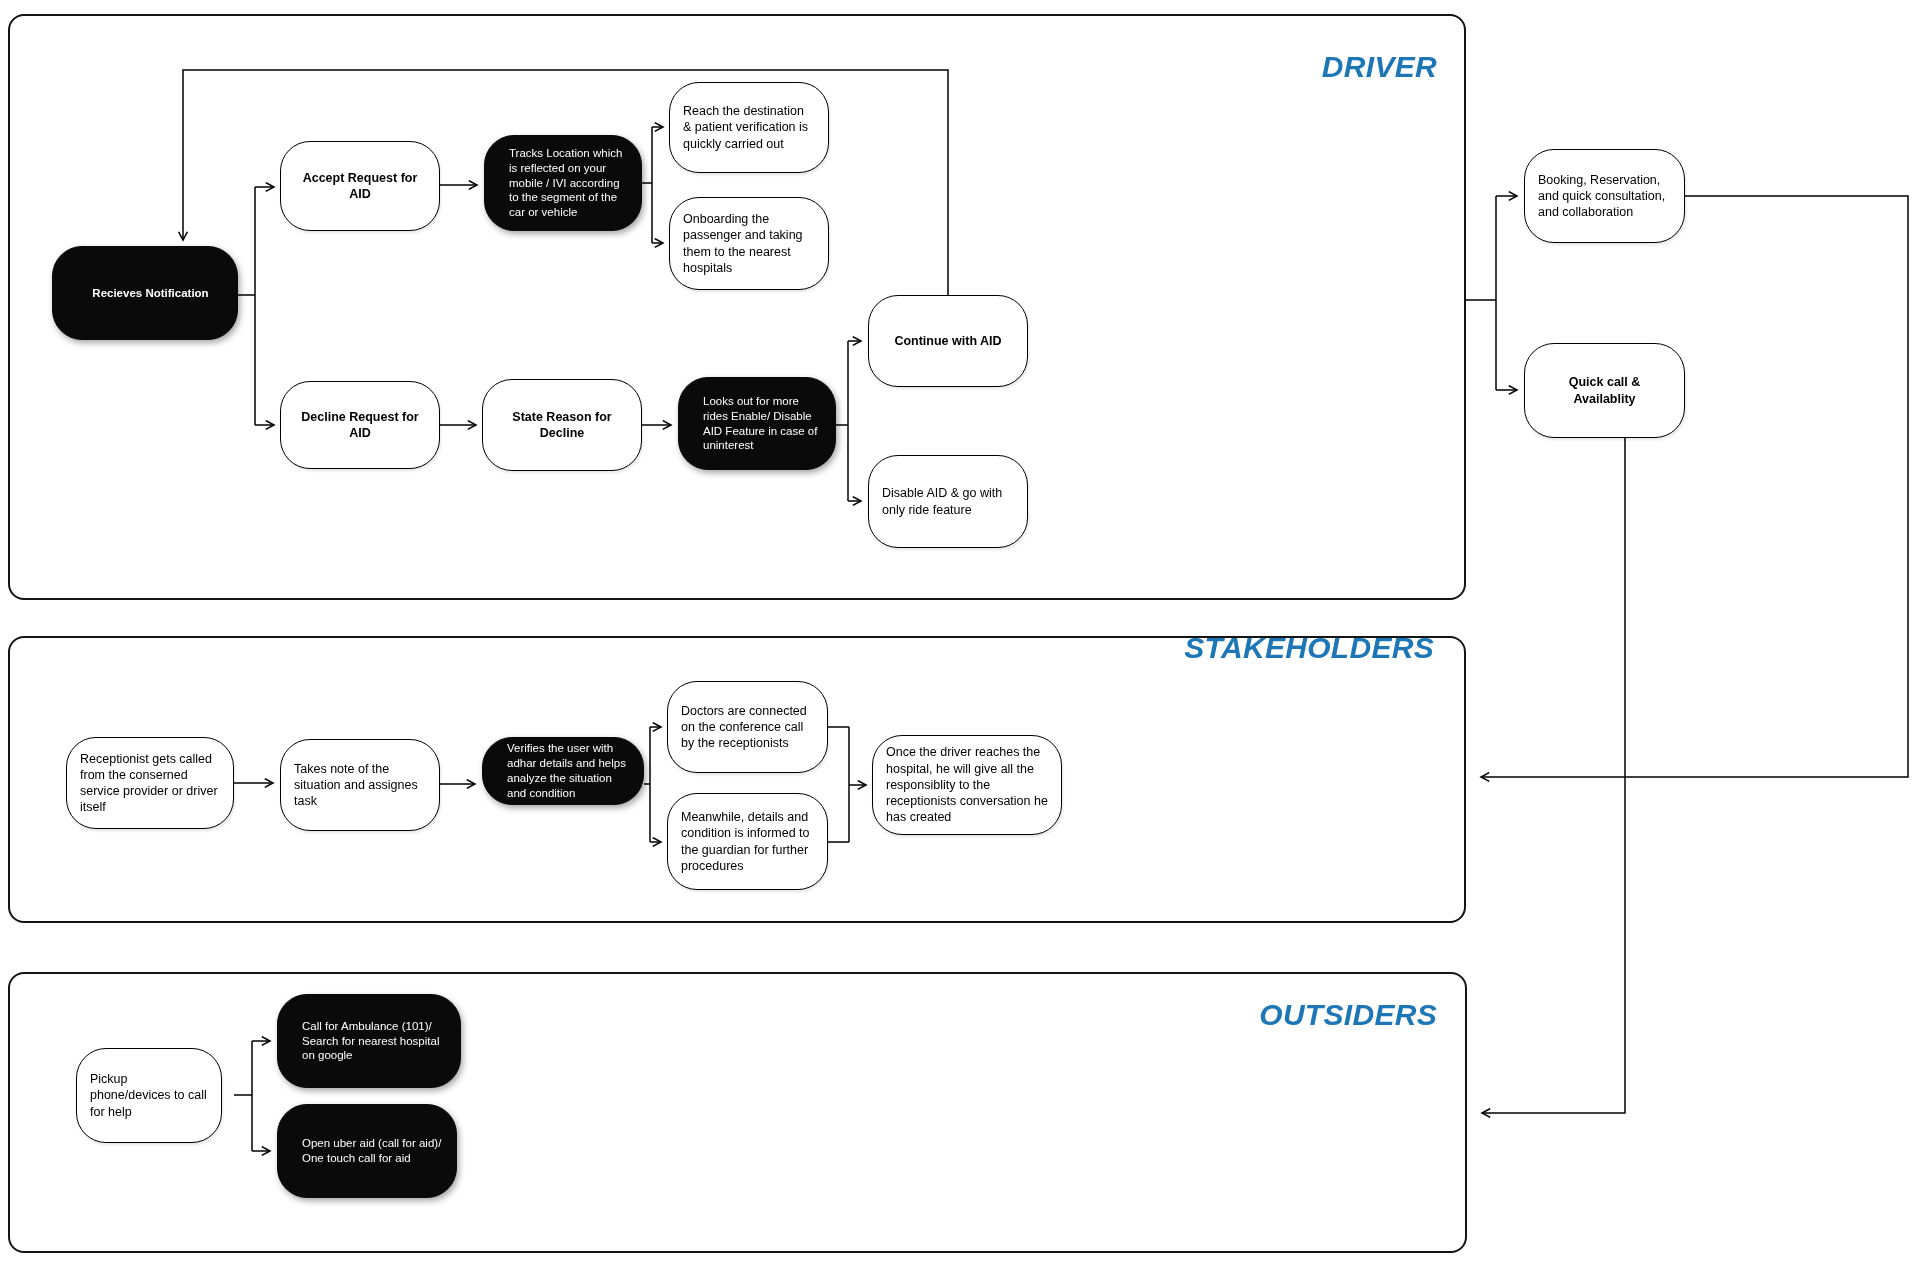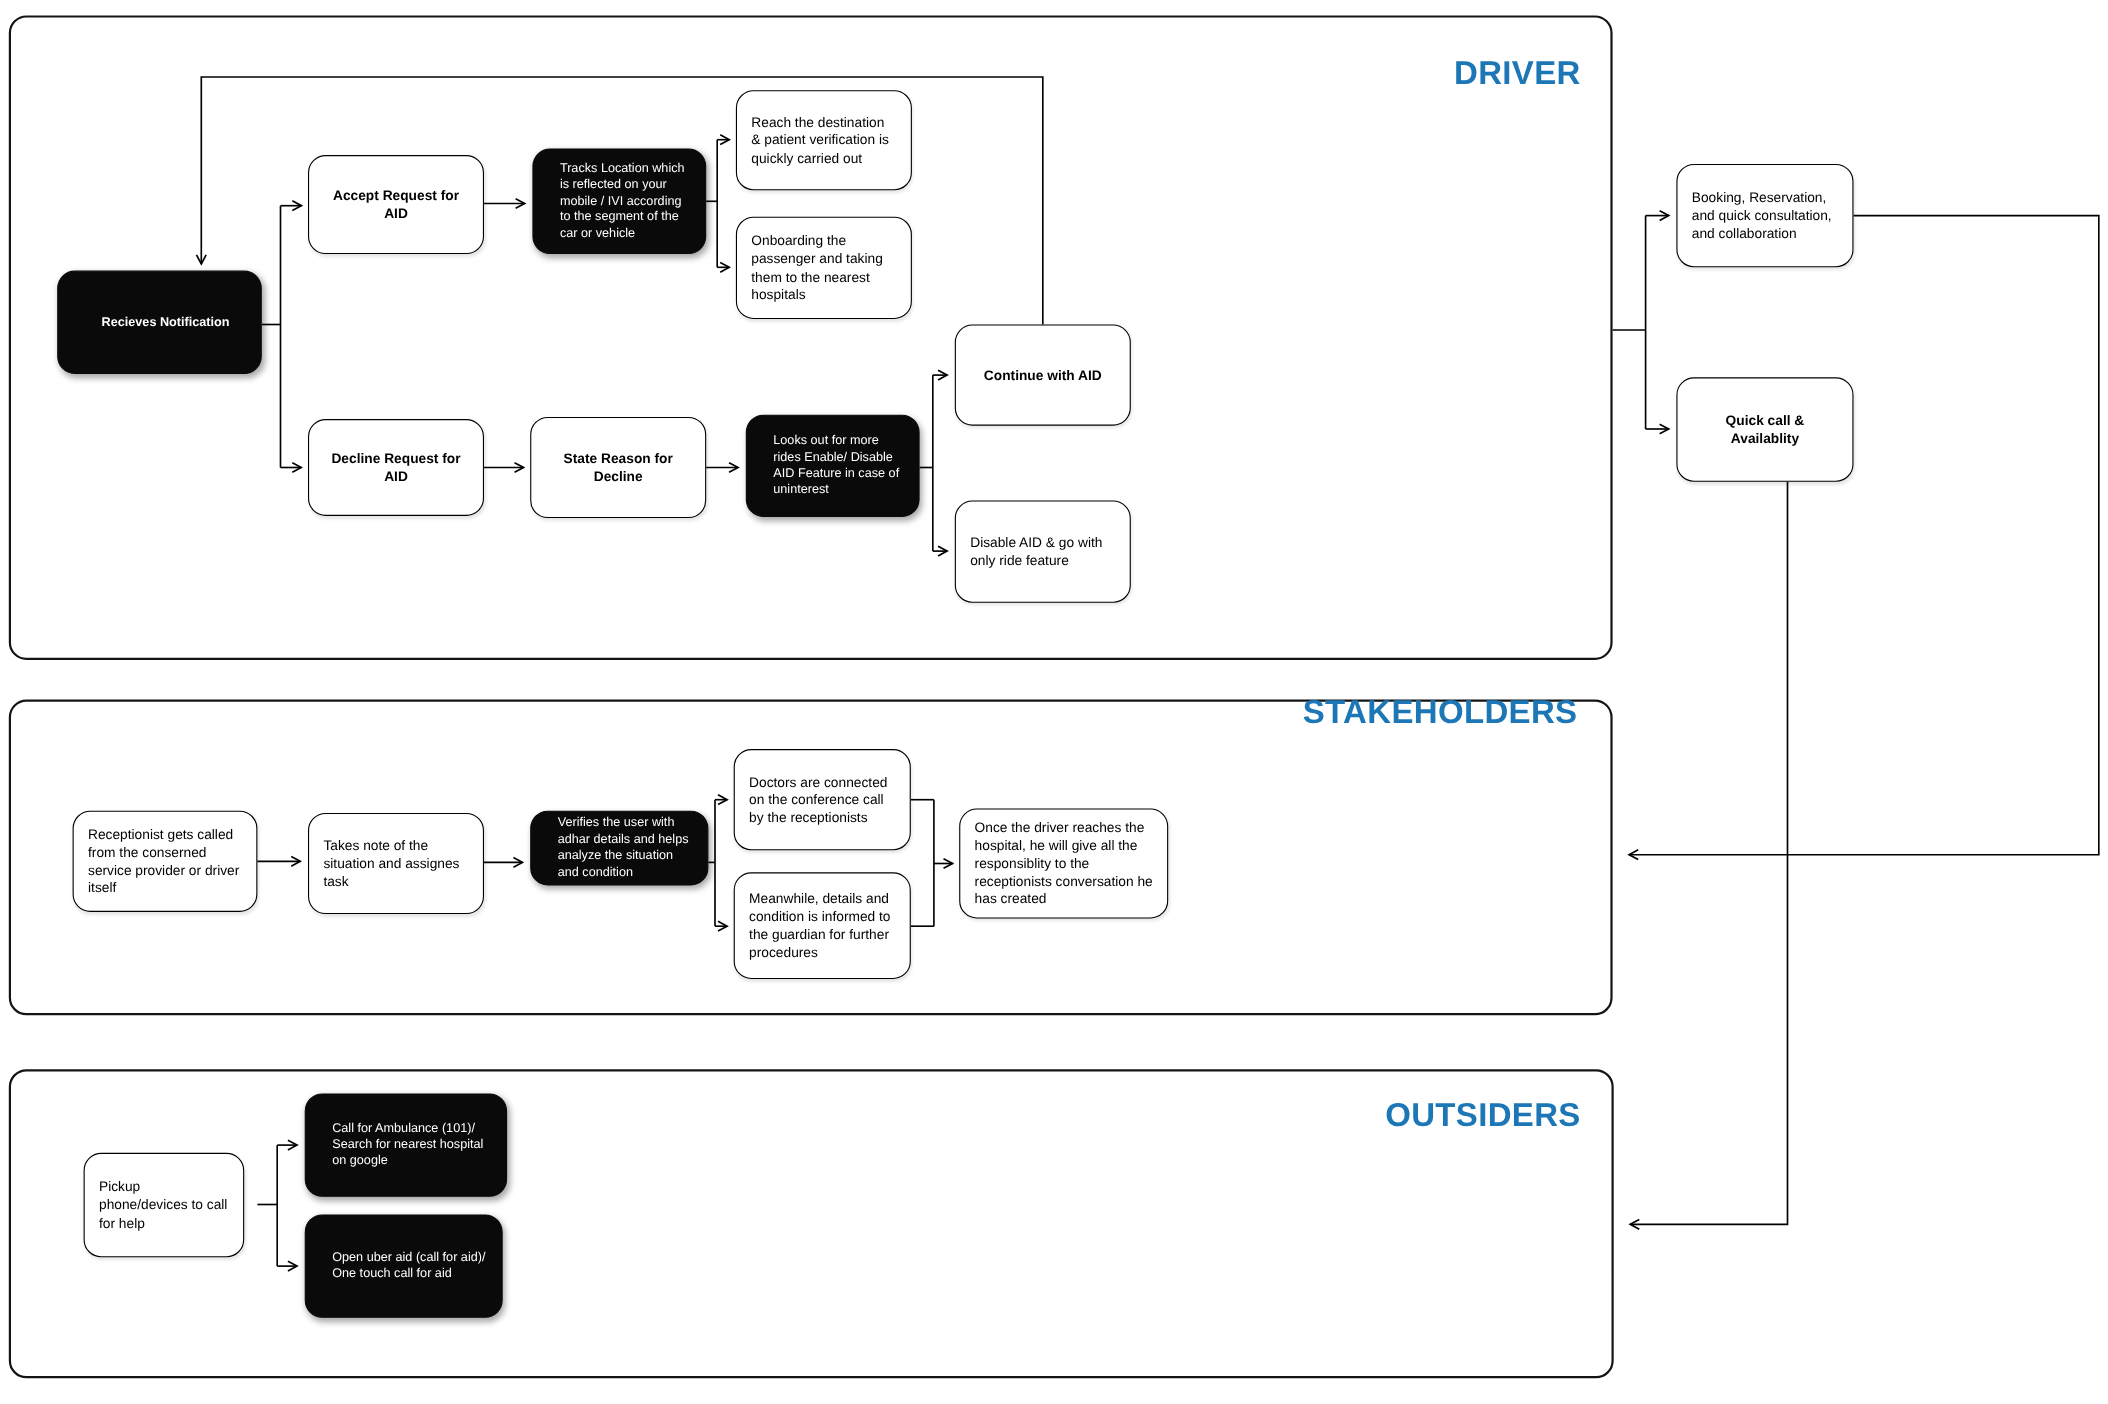--- a/index.html
+++ b/index.html
@@ -7,25 +7,25 @@
     position:relative;width:1916px;height:1276px;background:#ffffff;overflow:hidden;
     font-family:"Liberation Sans","DejaVu Sans",sans-serif;color:#000;
   }
   .wires{position:absolute;left:0;top:0;z-index:2;}
   .container{
     position:absolute;border:2px solid #141414;border-radius:16px;background:transparent;z-index:1;
     box-sizing:border-box;
   }
   .sec-label{
     position:absolute;z-index:4;width:300px;text-align:right;
-    font-size:30px;font-weight:bold;letter-spacing:.3px;color:#1D77B6;
+    font-size:30px;font-weight:bold;letter-spacing:.3px;color:#1D77B6;font-style:italic;
   }
   .node{
     position:absolute;z-index:3;display:flex;align-items:center;box-sizing:border-box;
-    background:#ffffff;border:1.5px solid #000;border-radius:16px;
+    background:#ffffff;border:1.5px solid #000;border-radius:30px;
     padding:8px 13px;font-size:12.5px;line-height:1.3;text-align:left;
     box-shadow:1px 2px 3px rgba(0,0,0,0.10);
   }
   .node.c{justify-content:center;text-align:center;font-weight:bold;}
   .node.black{
     background:#0a0a0a;color:#ffffff;border-color:#0a0a0a;font-size:11.5px;
     box-shadow:2px 3px 6px rgba(0,0,0,0.35);
     padding-left:24px;
   }
   .node span{display:block;width:100%;}

